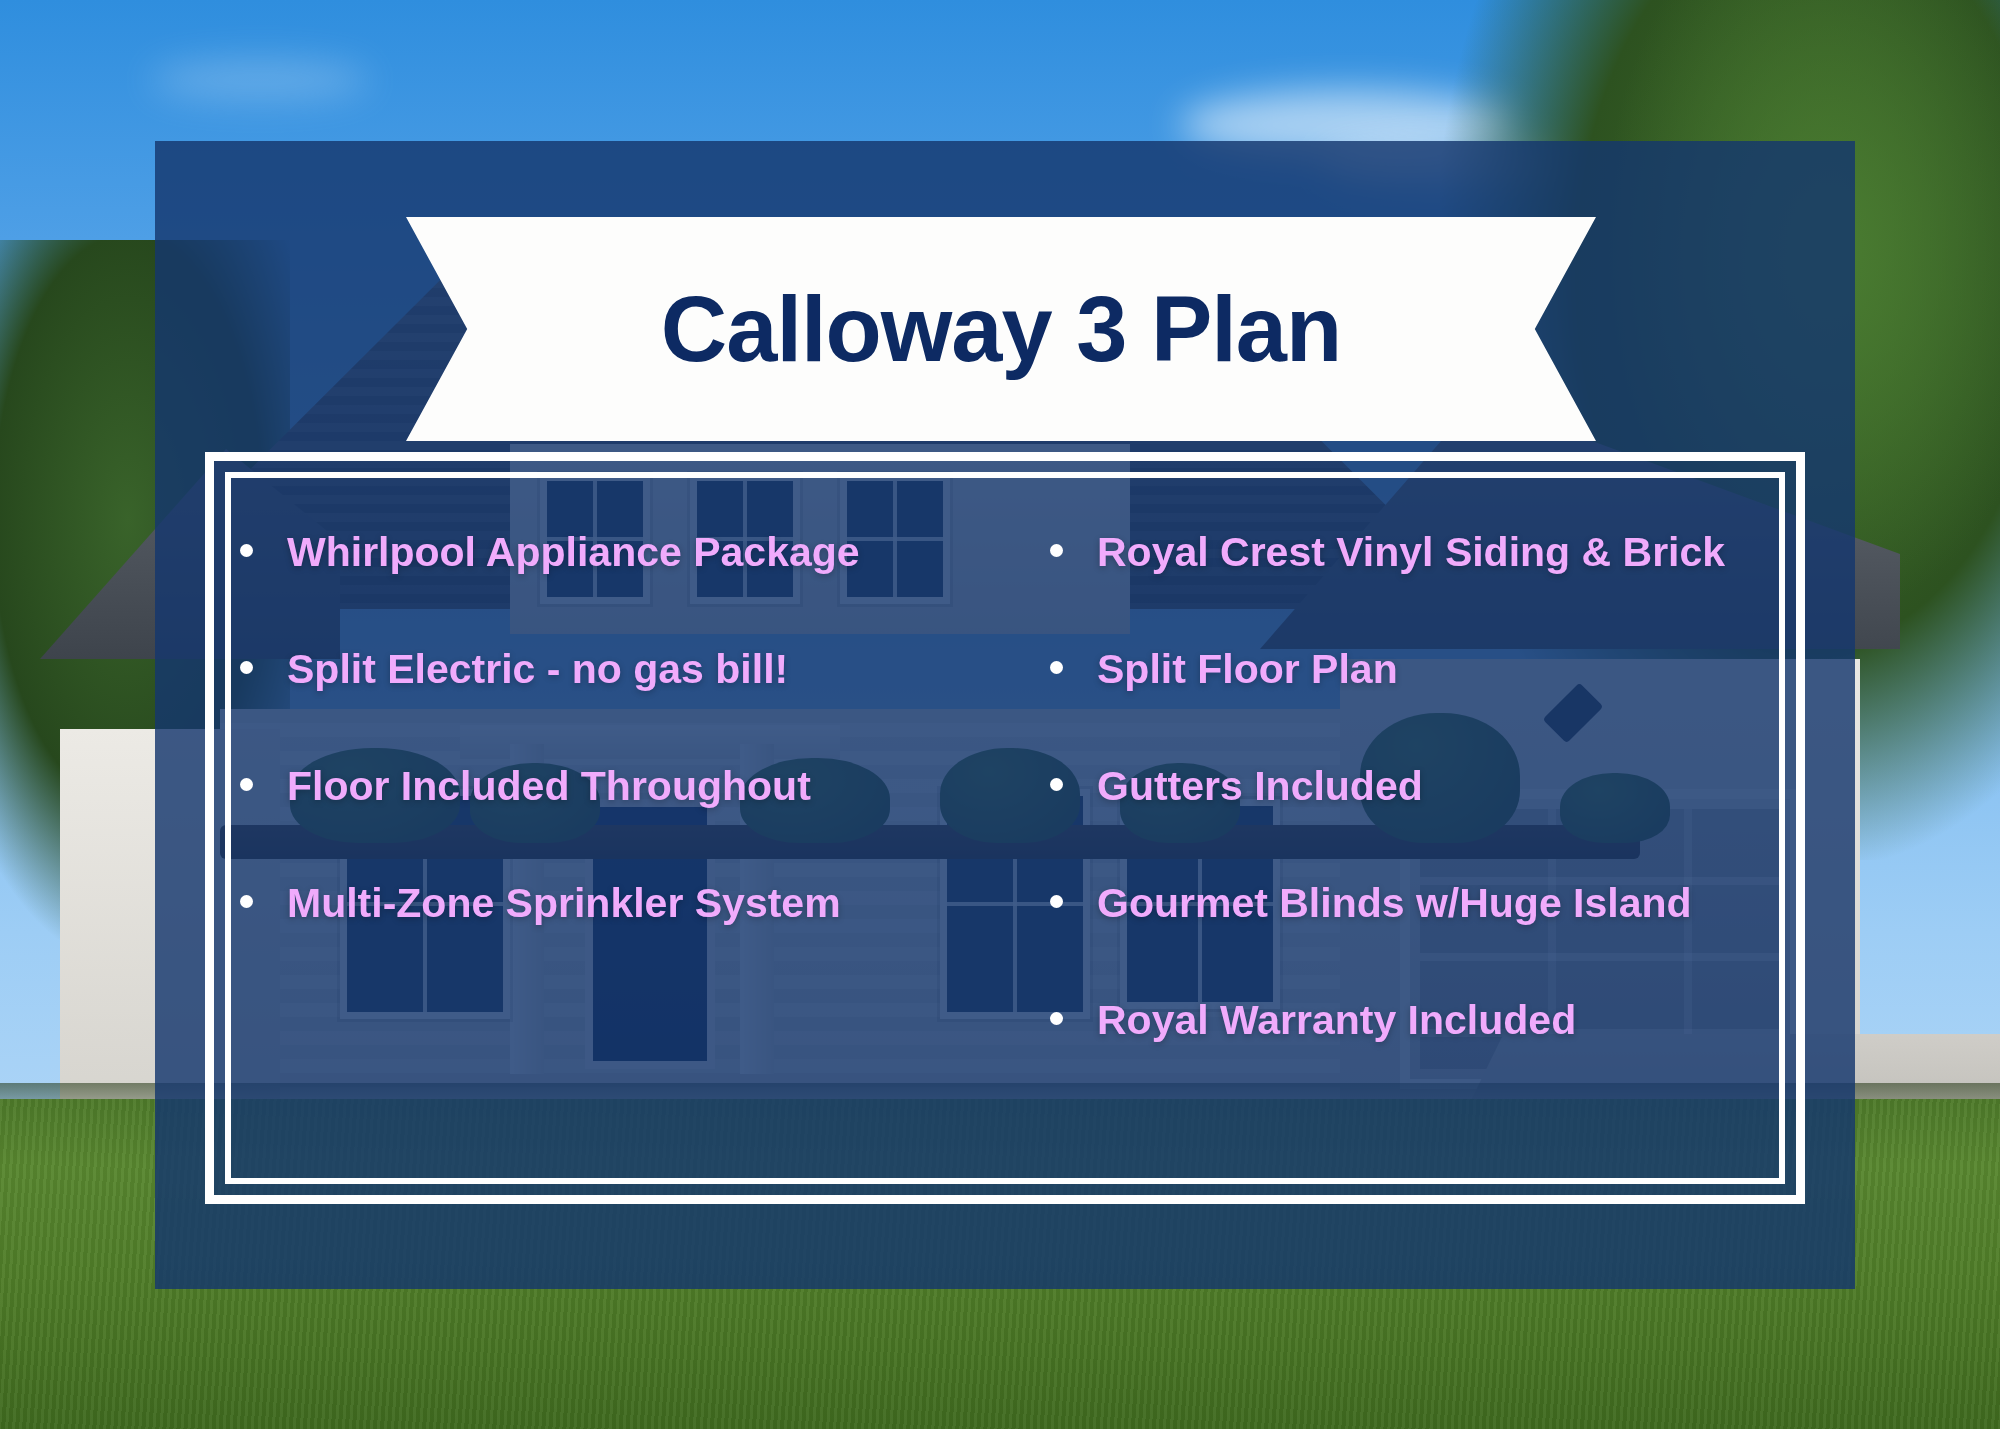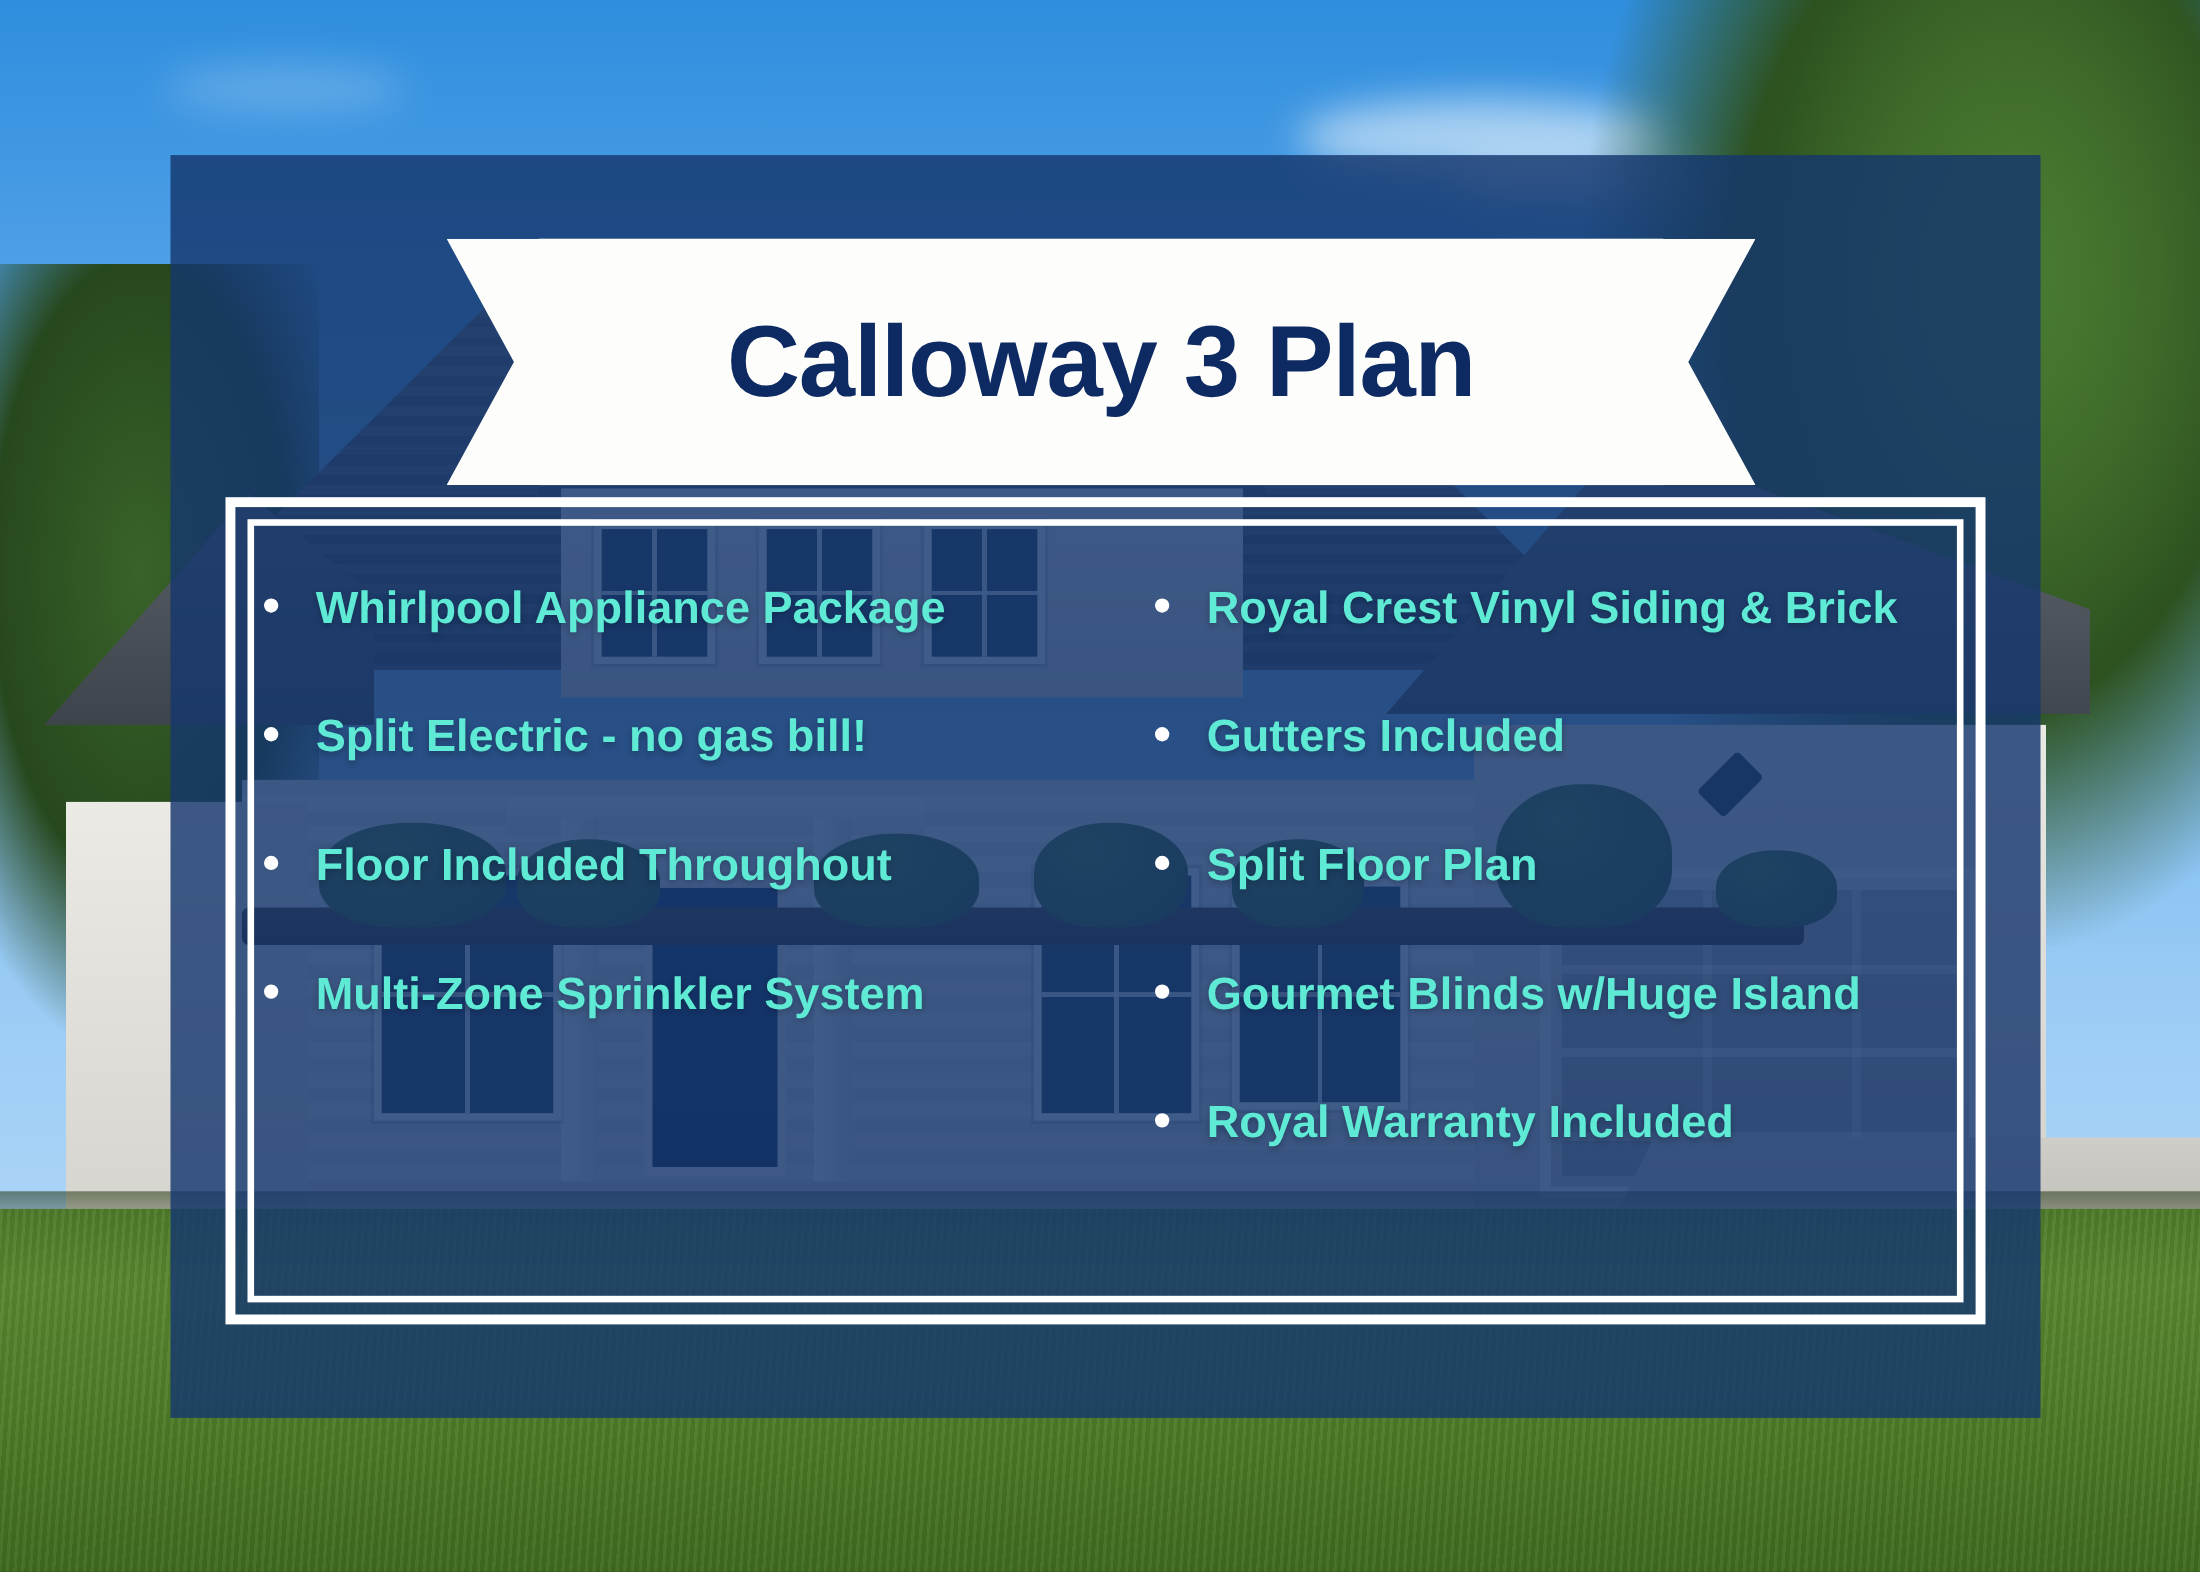--- a/index.html
+++ b/index.html
@@ -224,21 +224,21 @@
     height:117px;
     color:#ffffff;
   }
   .bullet-dot {
     flex:0 0 auto; width:13px; height:13px; border-radius:50%;
     background:#ffffff; margin-right:34px; transform:translateY(-9px);
   }
   .bullet-text {
     font-size:41px; font-weight:bold; line-height:1.1;
     white-space:nowrap;
-    color:#5eead4;
+    color:#f0abfc;
     text-shadow:0 2px 6px rgba(0,0,0,.25);
     font-family:"Liberation Sans", sans-serif;
   }
 </style>
 </head>
 <body>
 
 <div class="stage">
 
   <div class="photo">
@@ -329,28 +329,28 @@
       </div>
     </div>
 
     <div class="col right">
       <div class="bullet-row">
         <span class="bullet-dot"></span>
         <span class="bullet-text">Royal Crest Vinyl Siding &amp; Brick</span>
       </div>
       <div class="bullet-row">
         <span class="bullet-dot"></span>
+        <span class="bullet-text">Split Floor Plan</span>
+      </div>
+      <div class="bullet-row">
+        <span class="bullet-dot"></span>
         <span class="bullet-text">Gutters Included</span>
       </div>
       <div class="bullet-row">
         <span class="bullet-dot"></span>
-        <span class="bullet-text">Split Floor Plan</span>
-      </div>
-      <div class="bullet-row">
-        <span class="bullet-dot"></span>
         <span class="bullet-text">Gourmet Blinds w/Huge Island</span>
       </div>
       <div class="bullet-row">
         <span class="bullet-dot"></span>
         <span class="bullet-text">Royal Warranty Included</span>
       </div>
     </div>
 
   </div>
 

